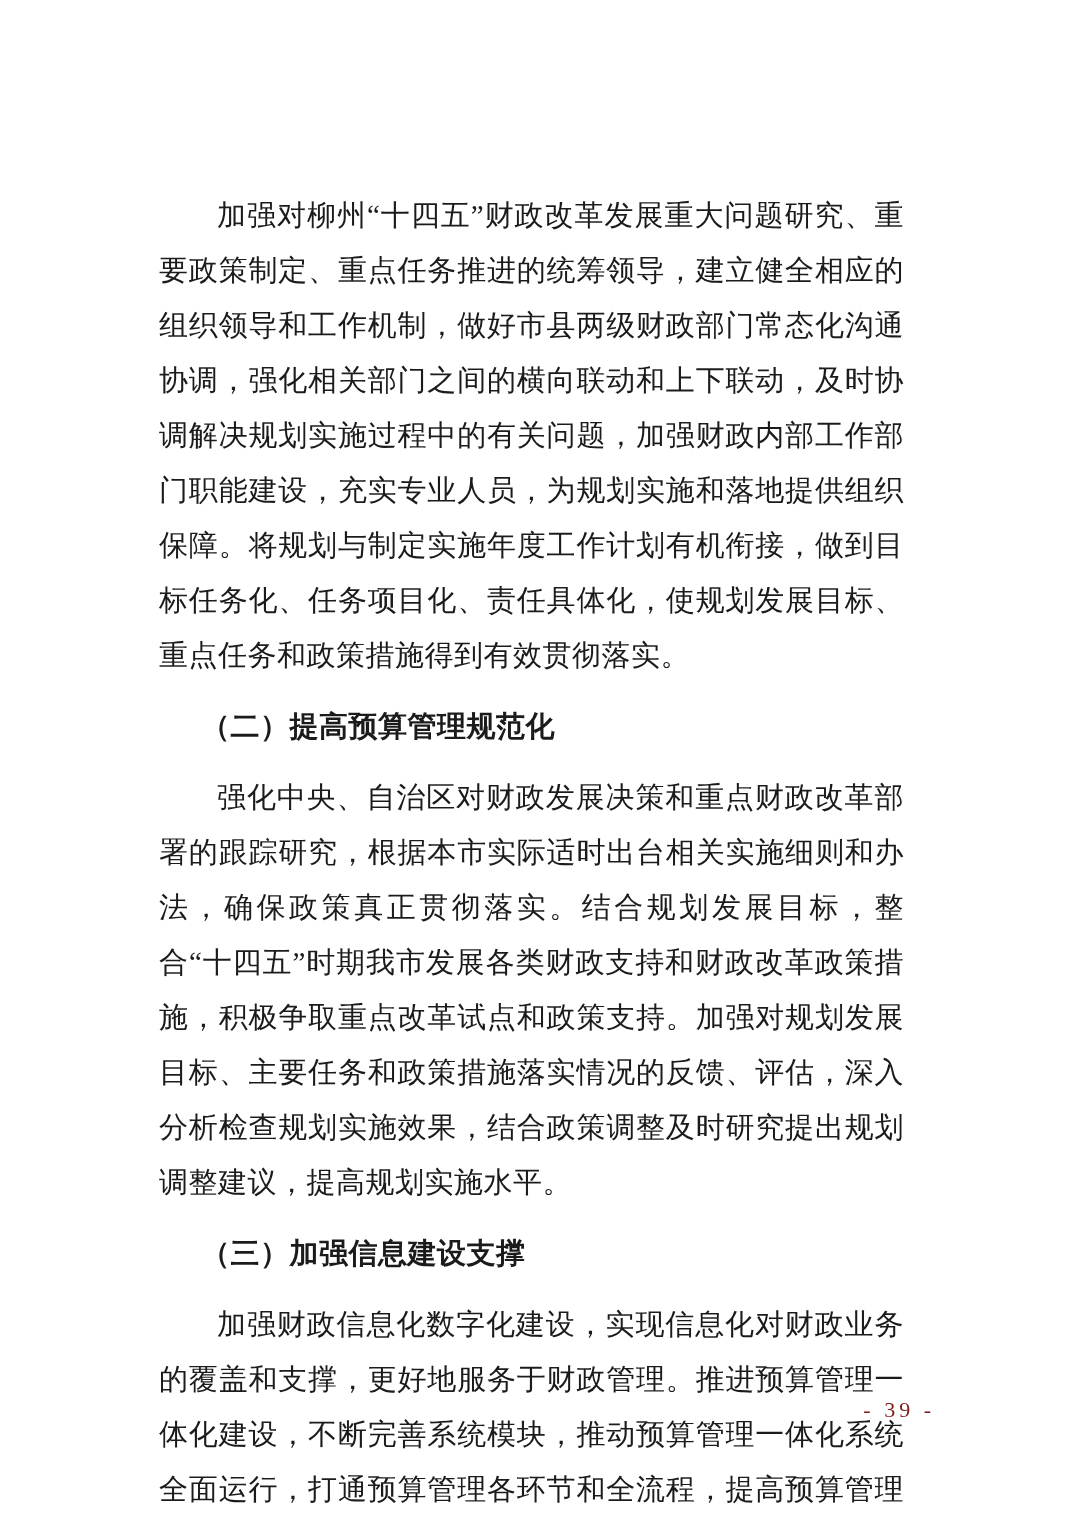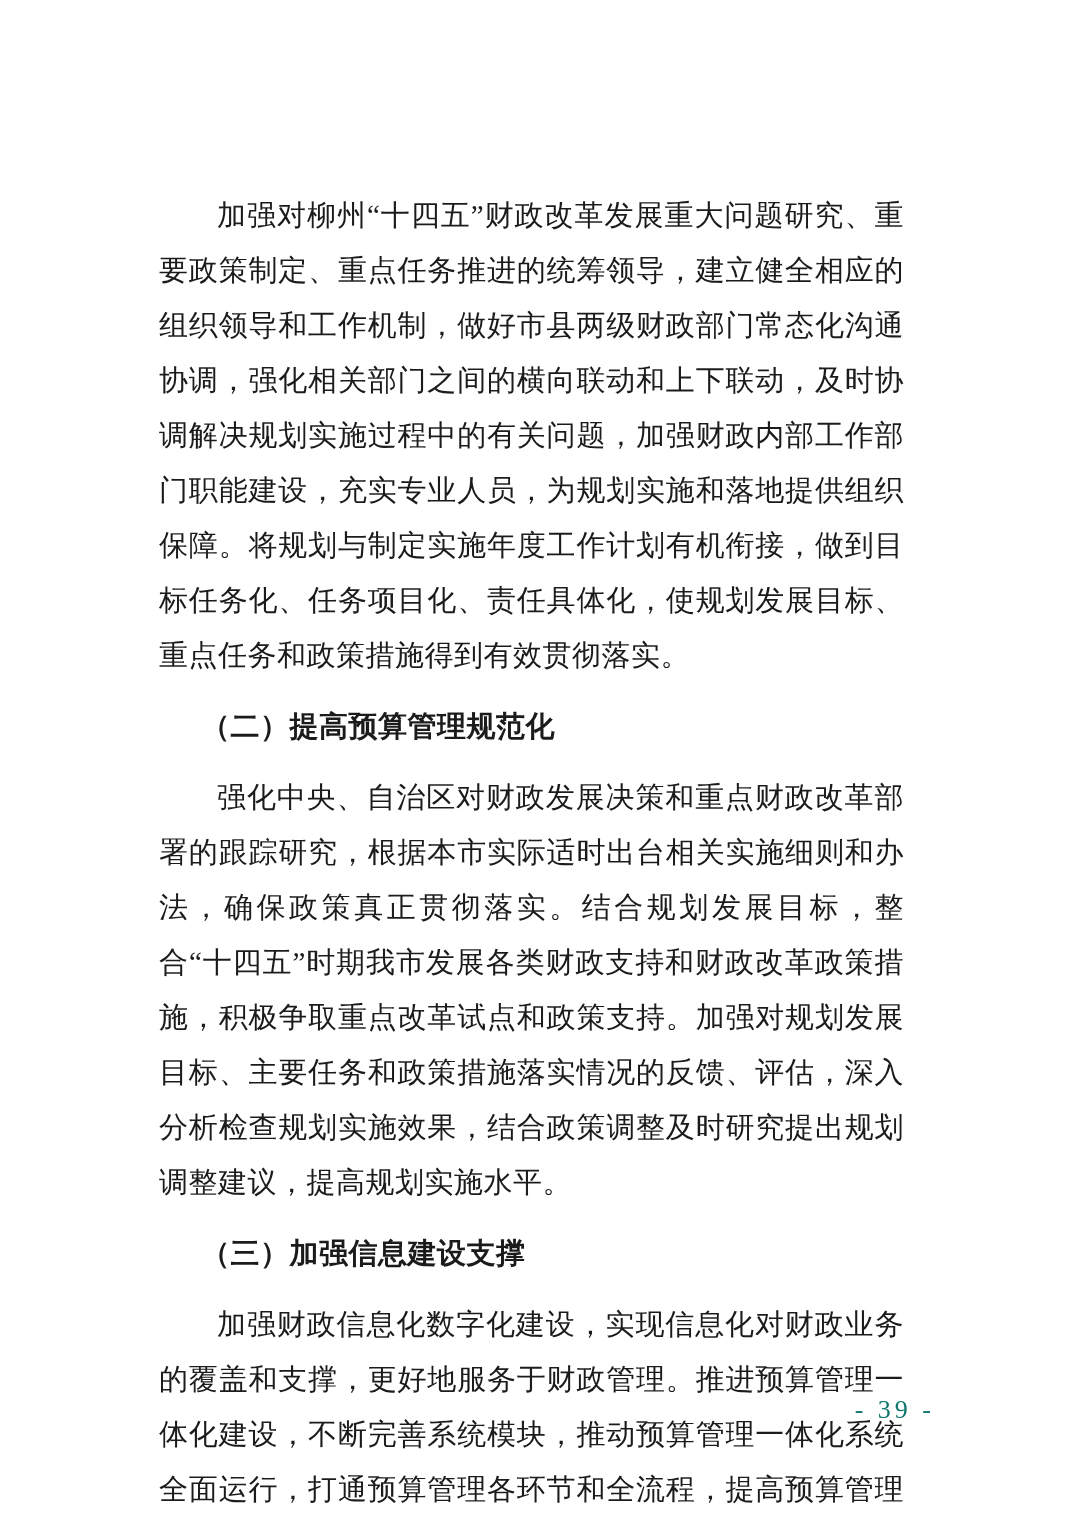--- a/index.html
+++ b/index.html
@@ -42,24 +42,24 @@
     line-height: 55px;
     text-align: left;
     text-indent: 2em;
     font-weight: bold;
     letter-spacing: 0.5px;
   }
   .page-footer {
     position: absolute;
     top: 1390px;
     right: 139px;
-    font-size: 26px;
+    font-size: 22px;
     line-height: 40px;
     letter-spacing: 4px;
-    color: #0f766e;
+    color: #7f1d1d;
   }
 </style>
 </head>
 <body>
 
 <div class="page">
   <div class="content">
     <p class="para">加强对柳州“十四五”财政改革发展重大问题研究、重要政策制定、重点任务推进的统筹领导，建立健全相应的组织领导和工作机制，做好市县两级财政部门常态化沟通协调，强化相关部门之间的横向联动和上下联动，及时协调解决规划实施过程中的有关问题，加强财政内部工作部门职能建设，充实专业人员，为规划实施和落地提供组织保障。将规划与制定实施年度工作计划有机衔接，做到目标任务化、任务项目化、责任具体化，使规划发展目标、重点任务和政策措施得到有效贯彻落实。</p>
     <h3 class="heading">（二）提高预算管理规范化</h3>
     <p class="para">强化中央、自治区对财政发展决策和重点财政改革部署的跟踪研究，根据本市实际适时出台相关实施细则和办法，确保政策真正贯彻落实。结合规划发展目标，整合“十四五”时期我市发展各类财政支持和财政改革政策措施，积极争取重点改革试点和政策支持。加强对规划发展目标、主要任务和政策措施落实情况的反馈、评估，深入分析检查规划实施效果，结合政策调整及时研究提出规划调整建议，提高规划实施水平。</p>

